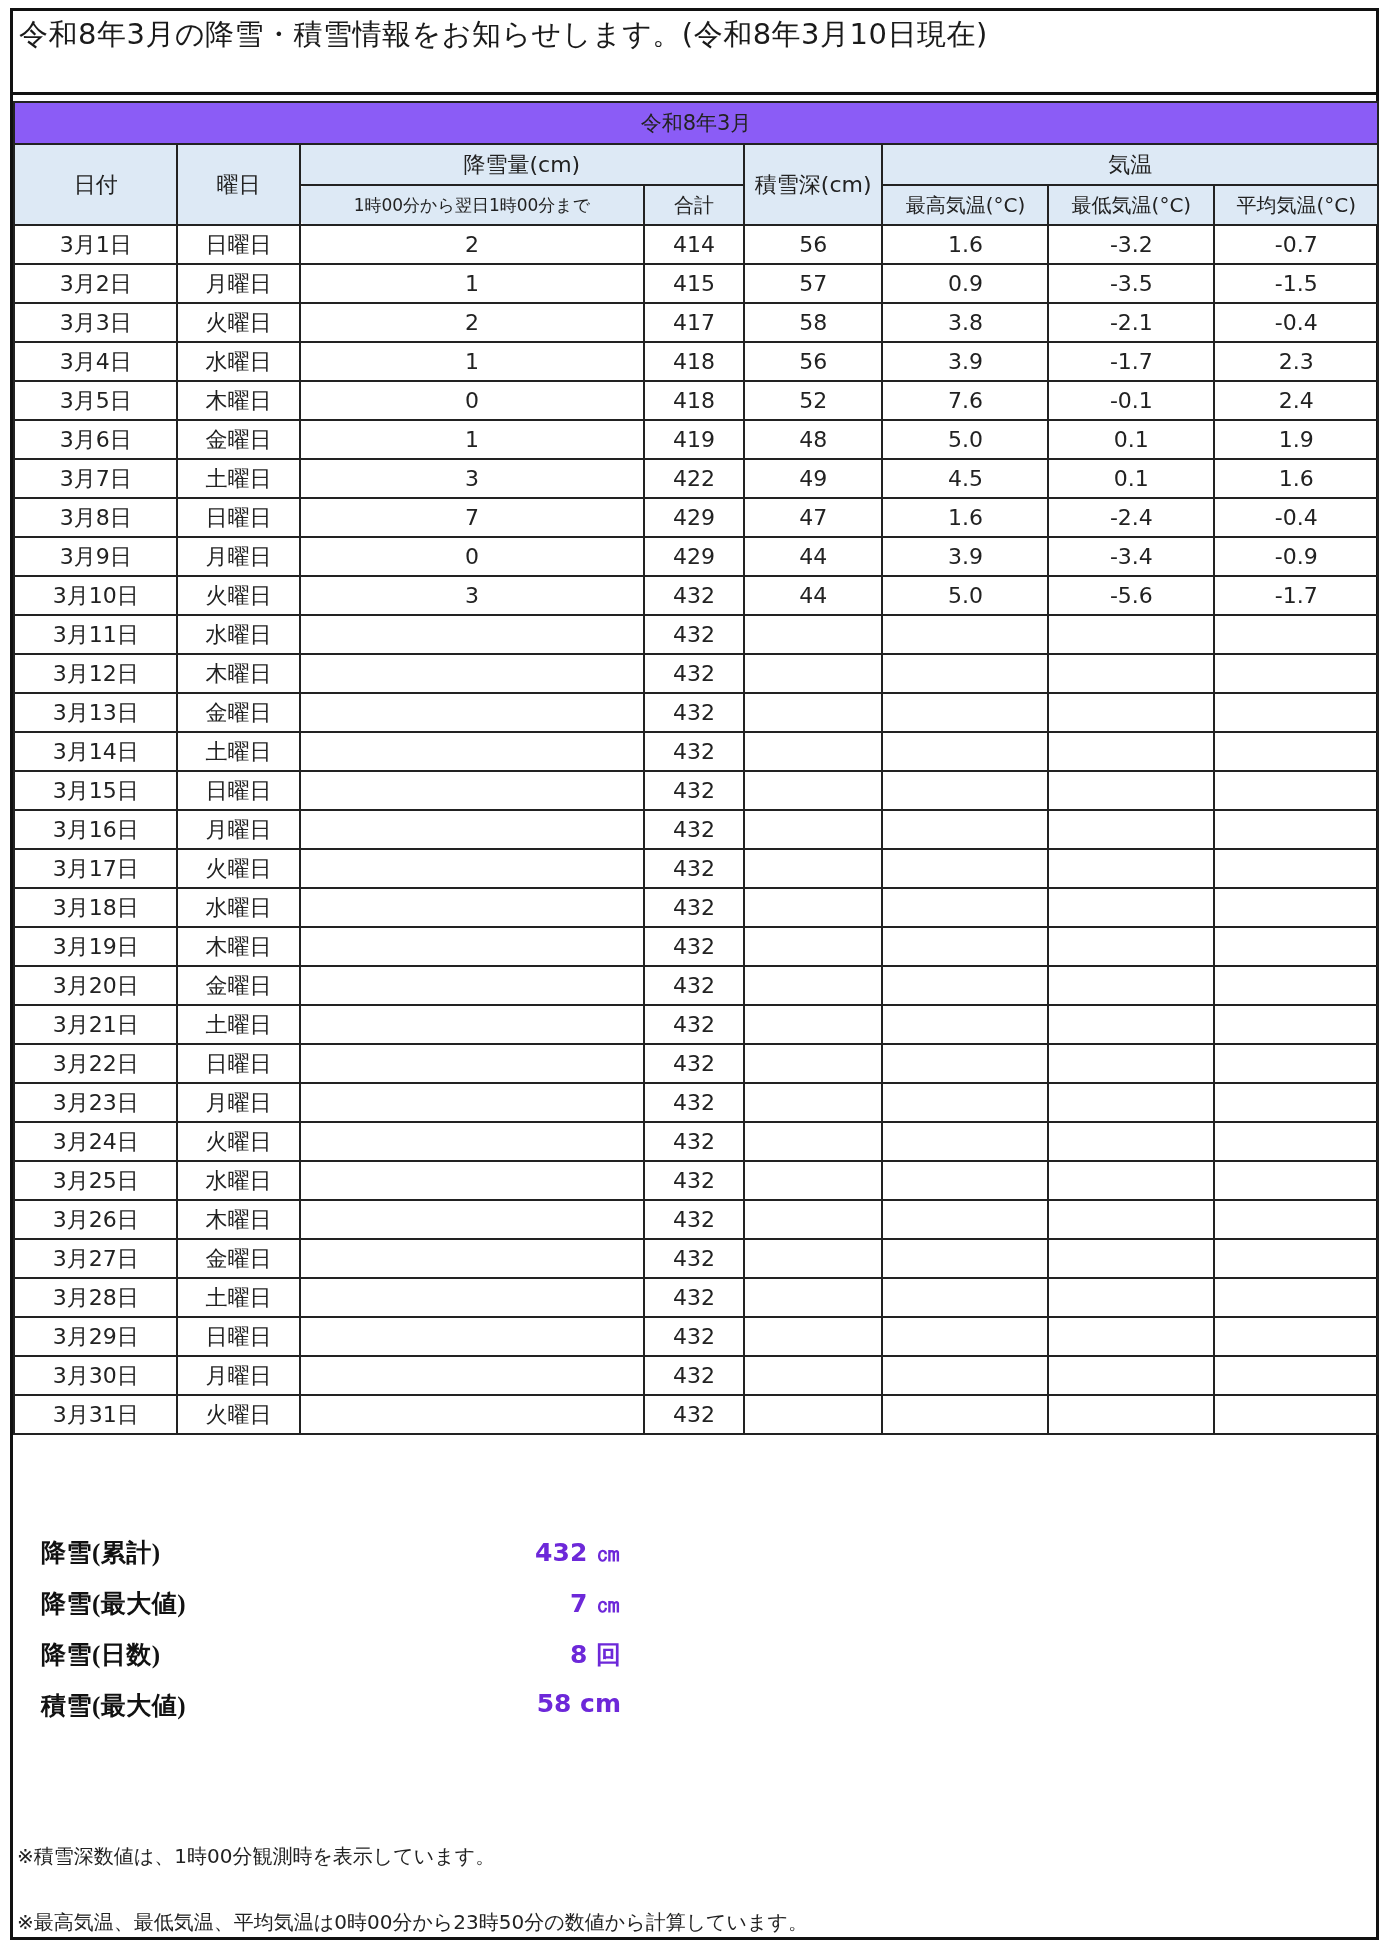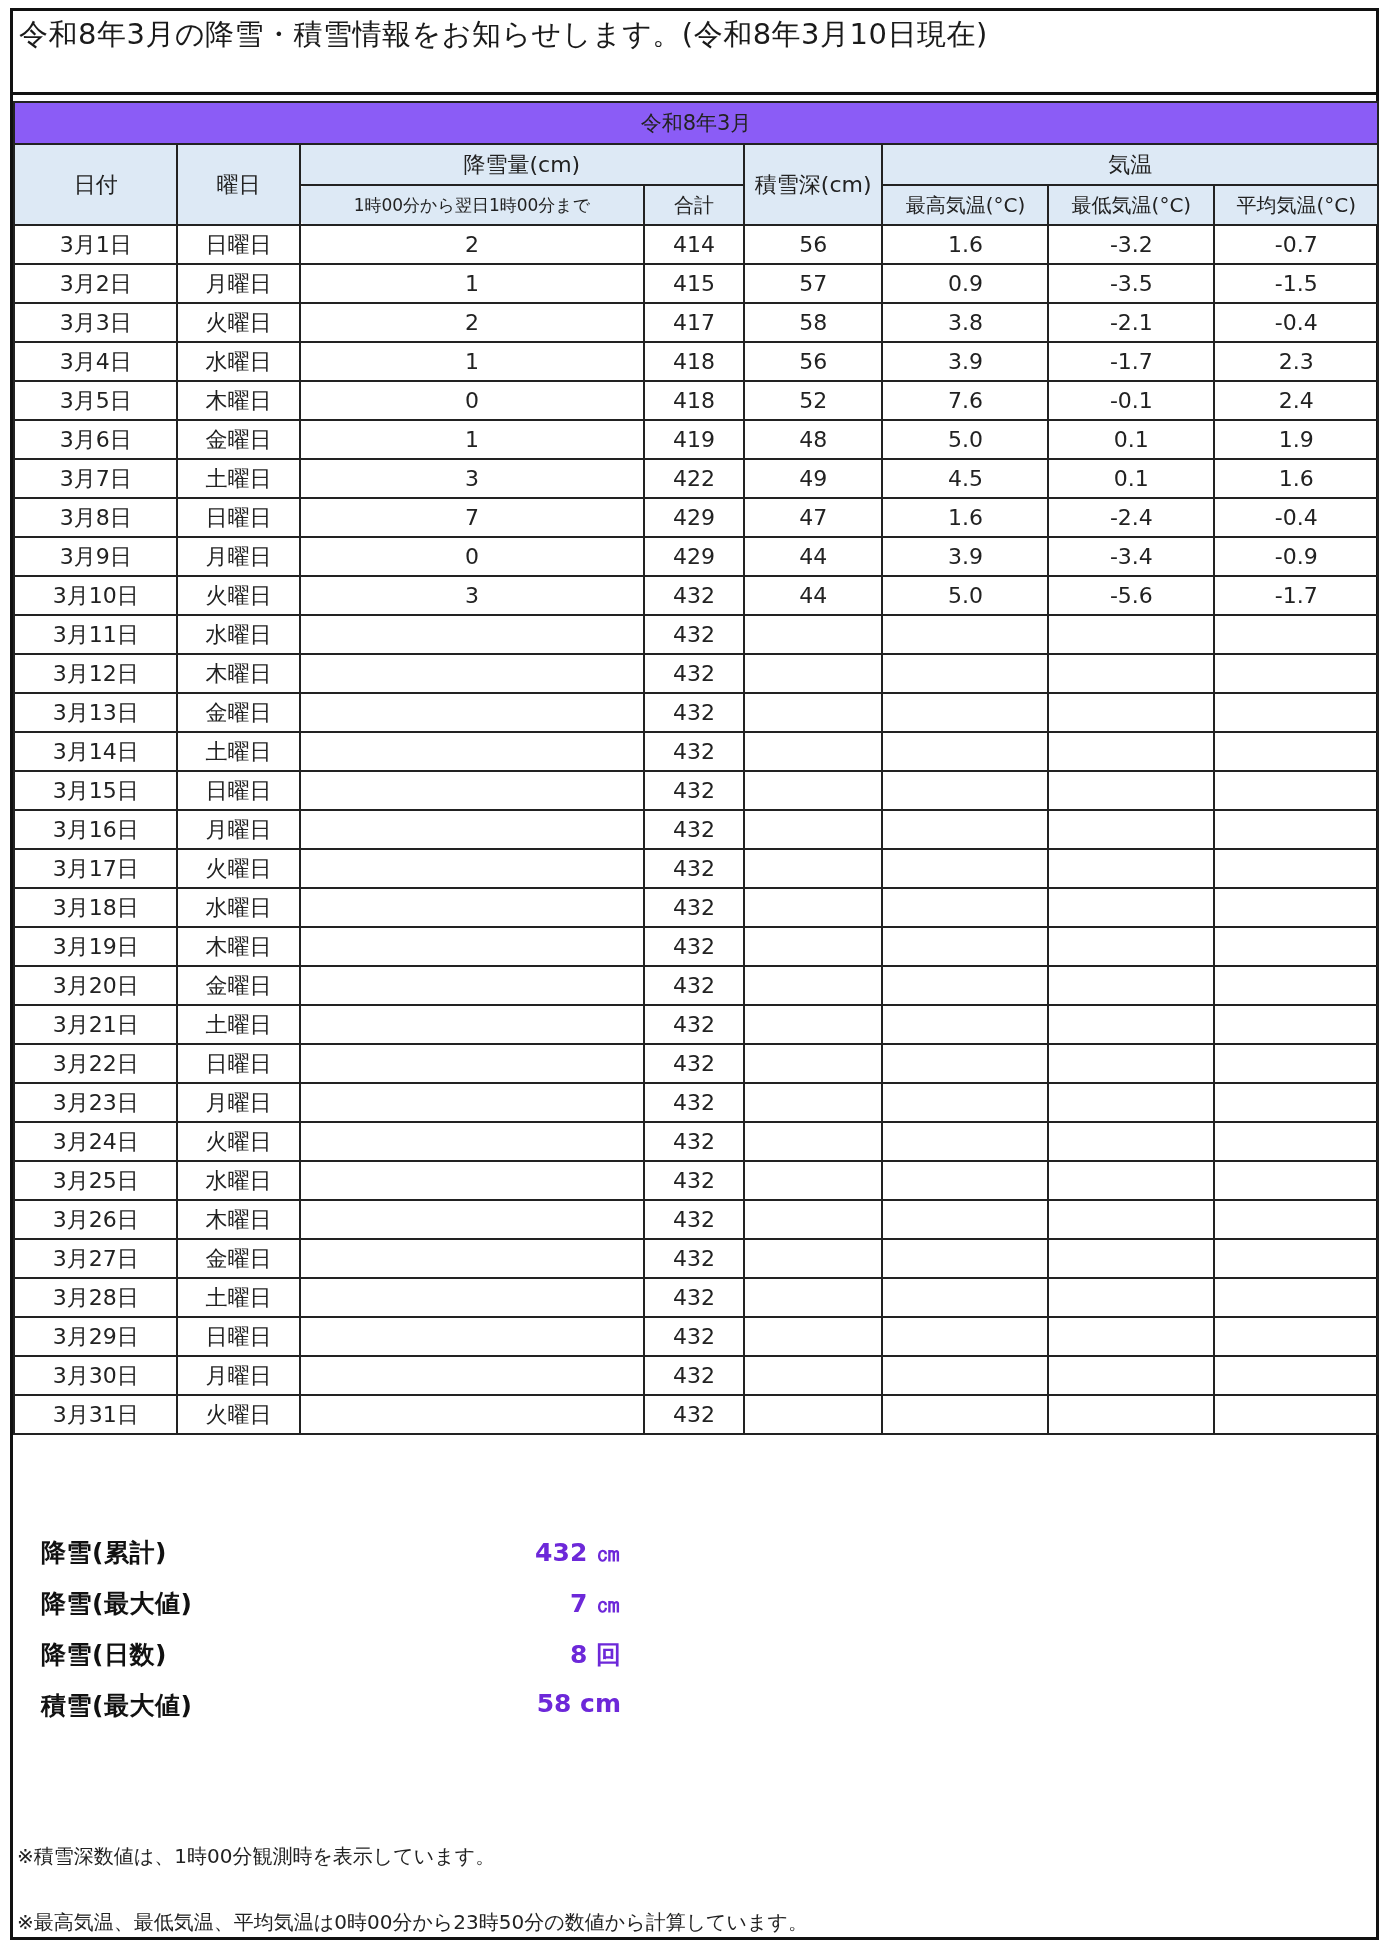--- a/index.html
+++ b/index.html
@@ -39,21 +39,21 @@
   .hdr2 th { height: 38px; font-size: 20px; }
   .hdr2 th.small { font-size: 17px; border-radius: 7px; }
   .hdr-last th { border-bottom: 5px double #222; }
   tbody.data td { height: 37px; font-size: 22px; }
   .summary {
     position: absolute; left: 28px; top: 1525px; width: 700px;
   }
   .sum-row { position: relative; height: 51px; }
   .sum-label {
     position: absolute; left: 0; top: 0; font-size: 25px; font-weight: bold;
-    color: #111; letter-spacing: 0.5px;
+    color: #111; letter-spacing: 0.5px; font-family: Liberation Serif, serif;
   }
   .sum-value {
     position: absolute; left: 470px; width: 110px; top: 0; text-align: right;
     font-size: 25px; font-weight: bold; color: #6d28d9;
   }
   .notes {
     position: absolute; left: 4px; top: 1806px; width: 1360px;
   }
   .note {
     font-size: 20px; height: 41px; line-height: 28px; color: #222; white-space: nowrap; margin-top: 25px;

